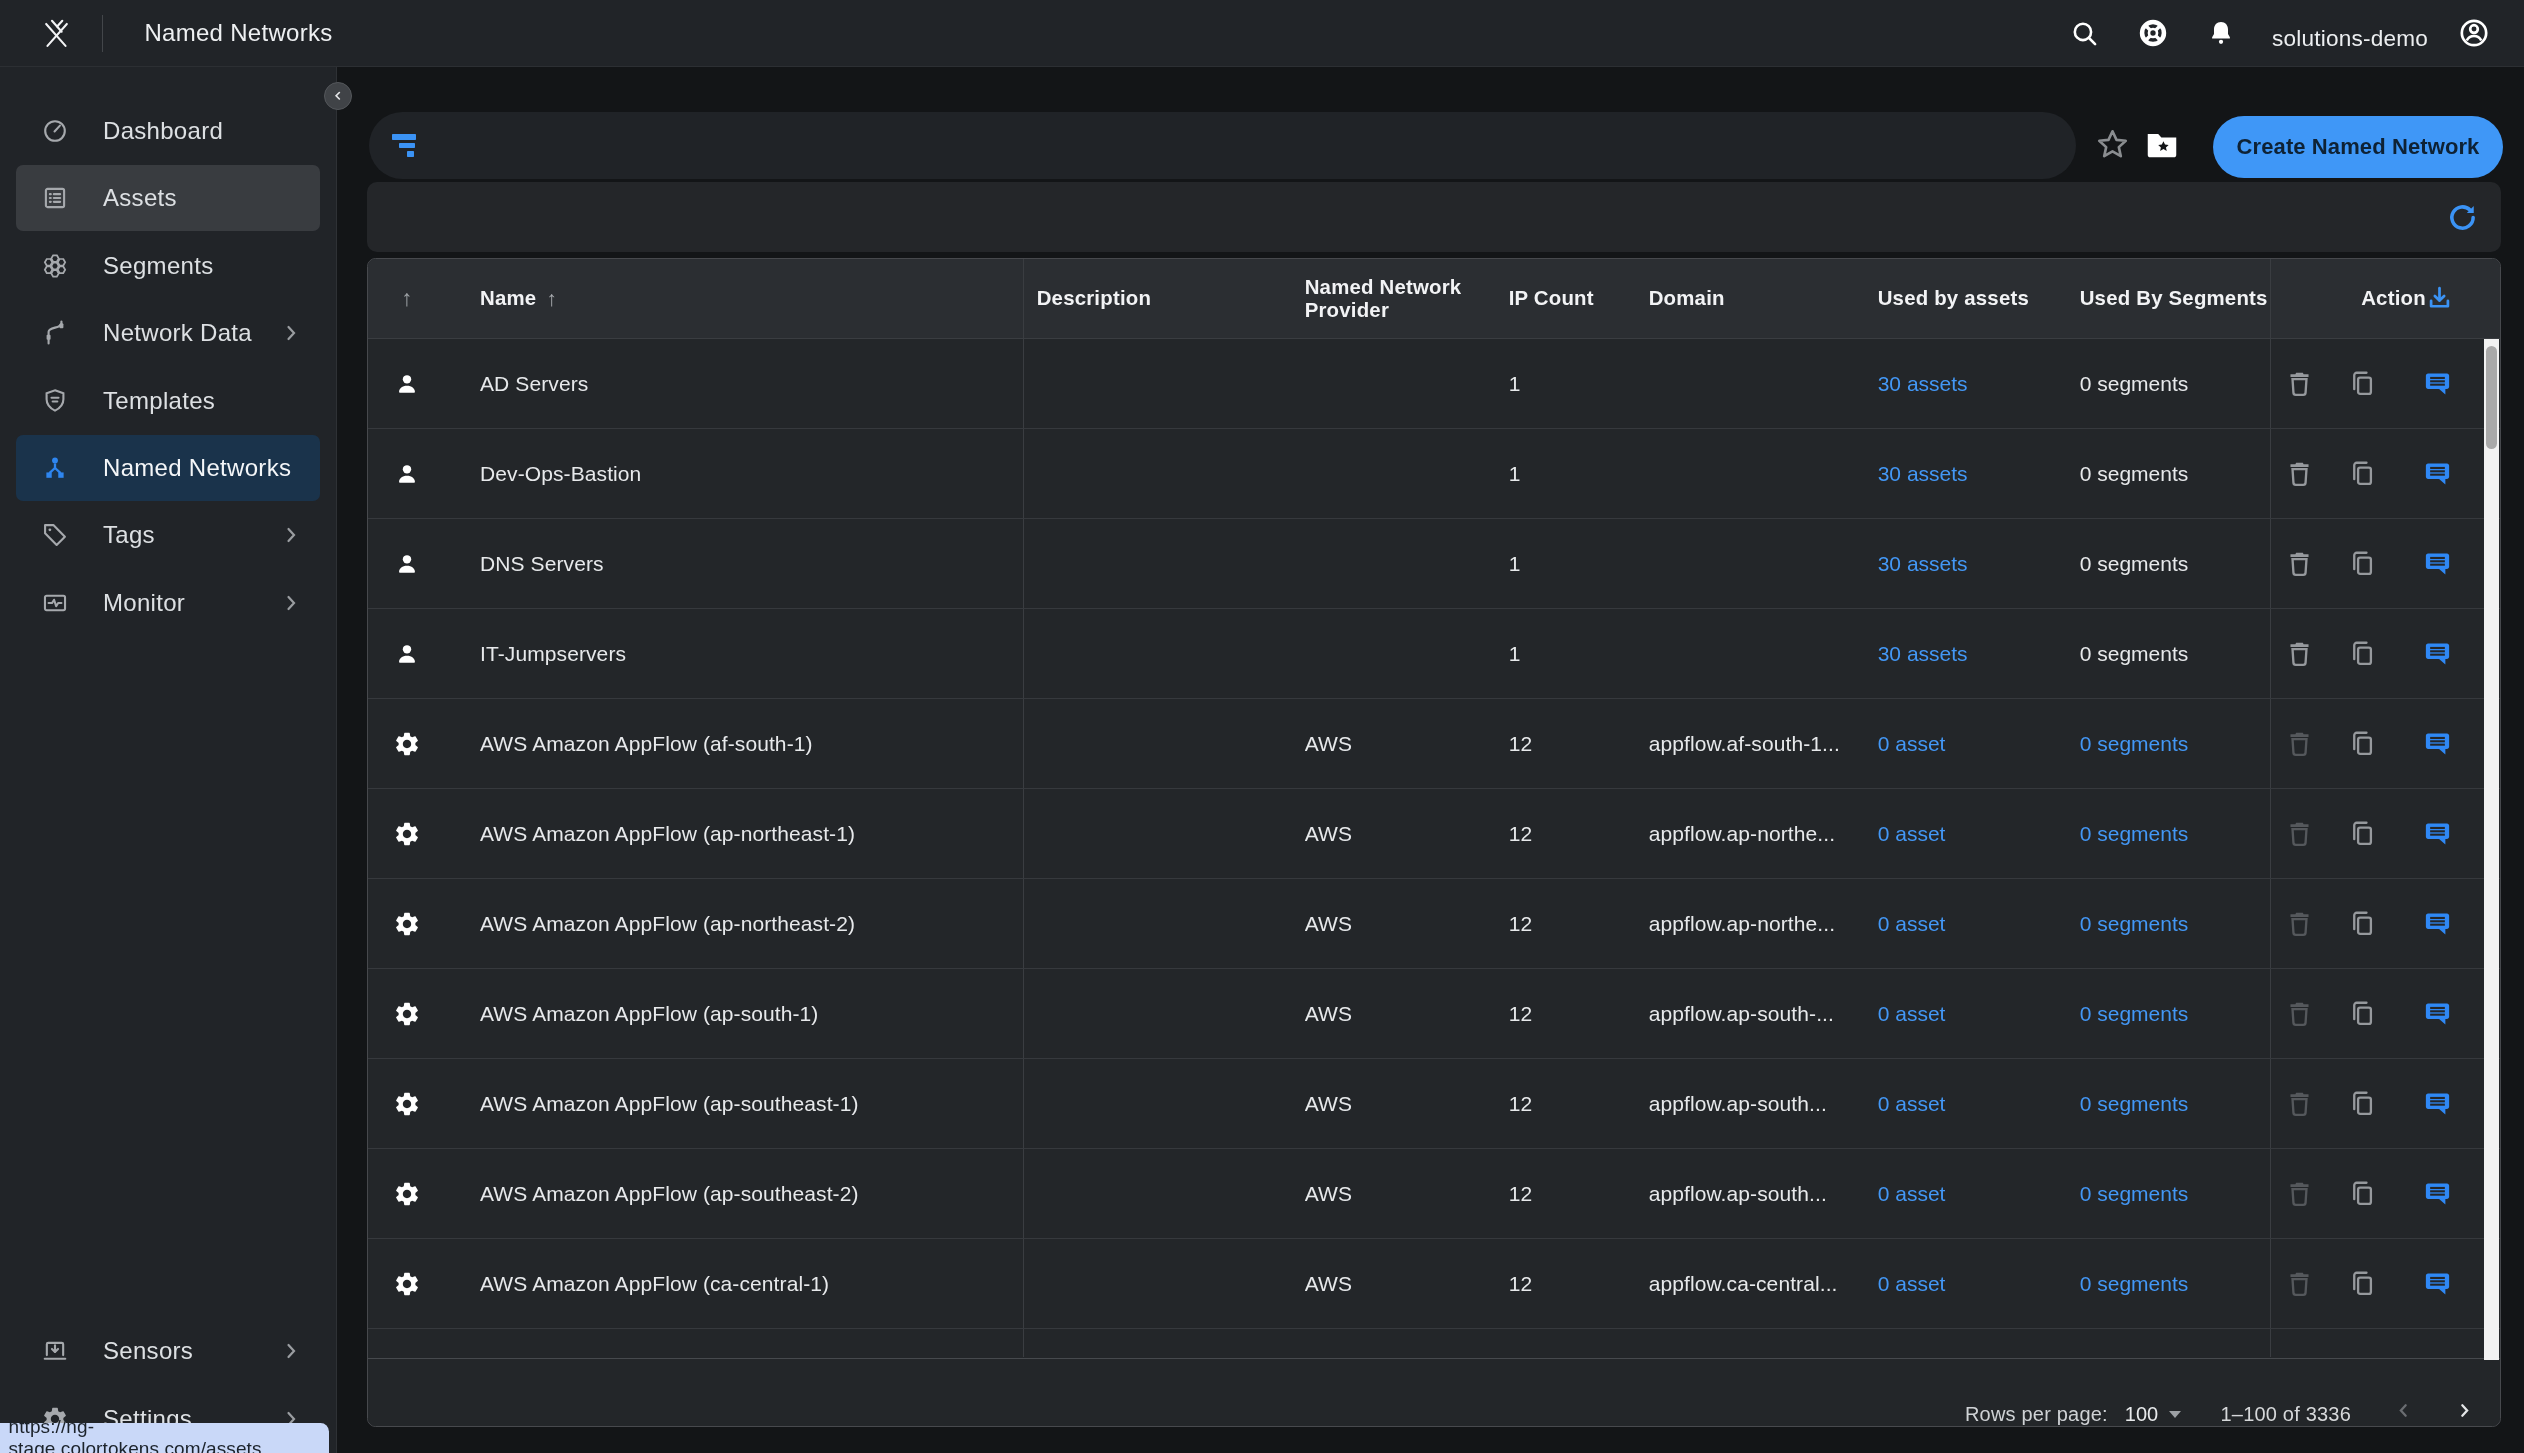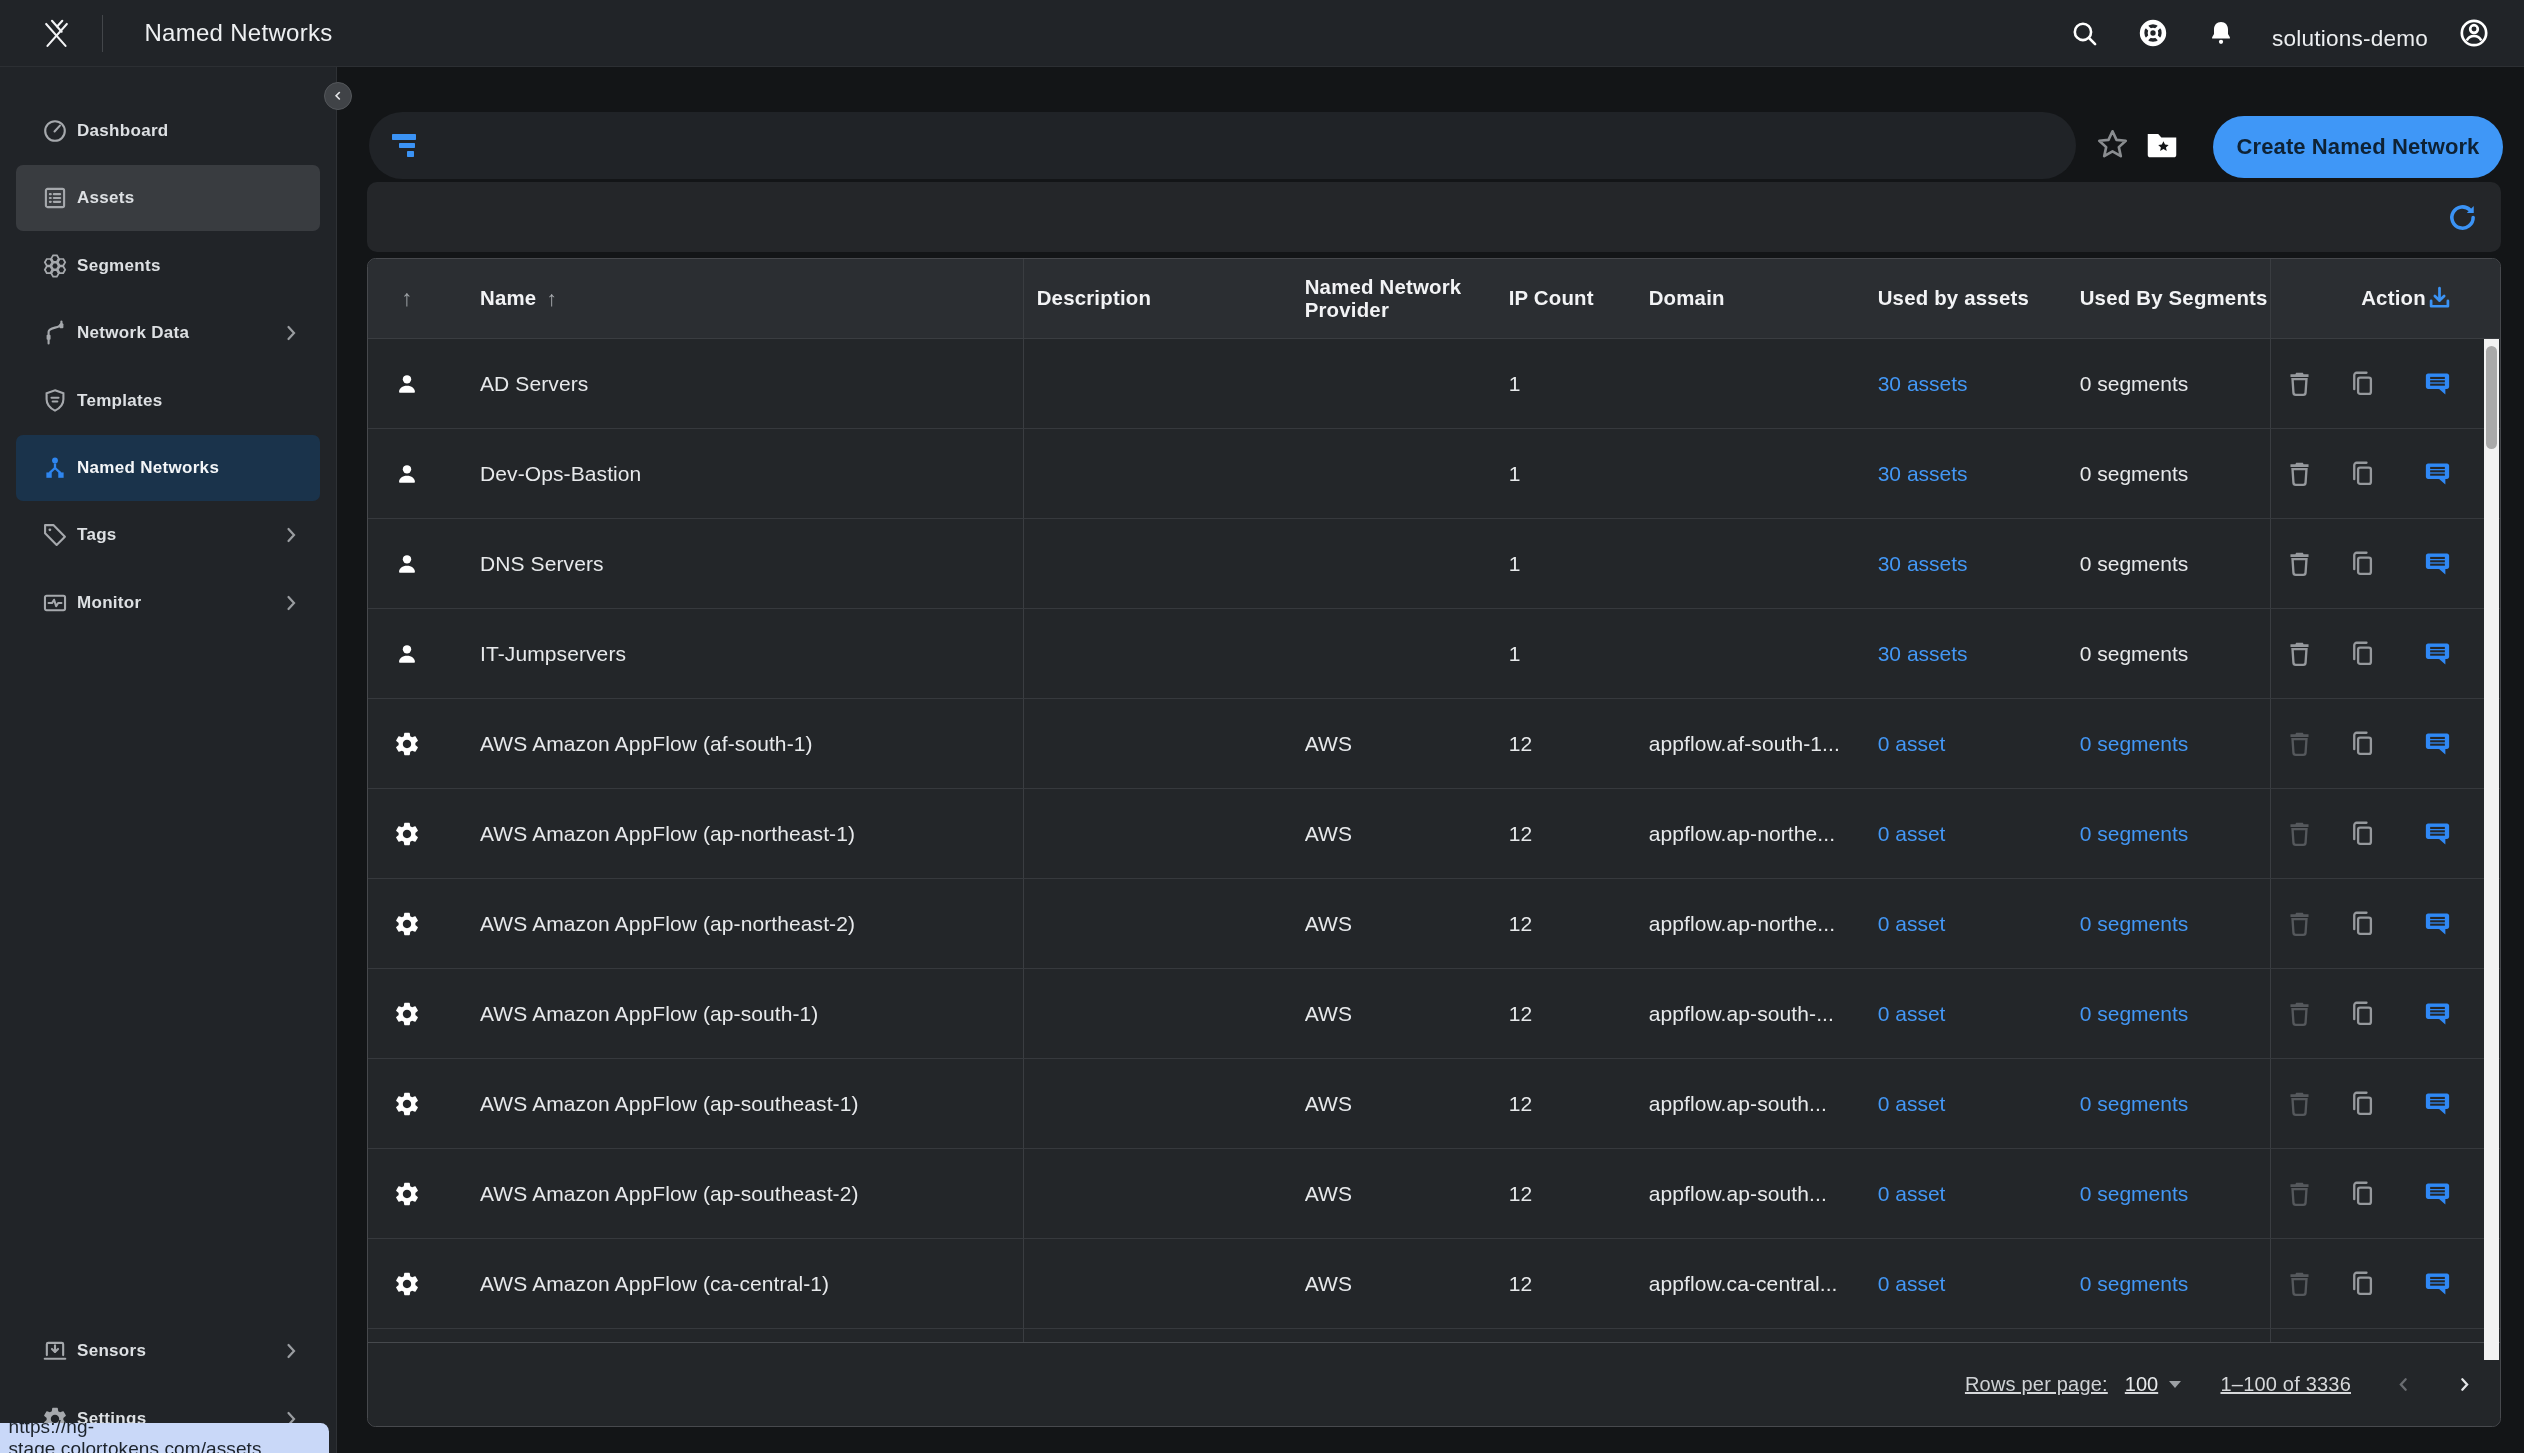--- a/index.html
+++ b/index.html
@@ -31,21 +31,21 @@
     background:#212428; border-right:0.7px solid #2e3135;
     display:flex; flex-direction:column; padding-top:31px; z-index:4;
   }
   .nav-item {
     height:66px; margin:0 16px 1.4px 16px; border-radius:7px;
     display:flex; align-items:center; cursor:pointer; position:relative;
     color:#dde0e3;
   }
   .nav-item .nav-ico { width:28px; height:28px; margin-left:25px; color:#a6a9ad; flex:none; }
   .nav-item .nav-ico svg { width:28px; height:28px; }
-  .nav-item .nav-label { margin-left:8px; font-size:17px; letter-spacing:0.3px;font-weight:bold; }
+  .nav-item .nav-label { margin-left:34px; font-size:24px; letter-spacing:0.3px; }
   .nav-item .nav-chevron { position:absolute; right:17px; width:24px; height:24px; color:#9a9da1; }
   .nav-item .nav-chevron svg { width:24px; height:24px; }
   .nav-item.sel-hover { background:#393c40; }
   .nav-item.sel-active { background:#1a334b; }
   .nav-item.sel-active .nav-ico { color:#2e86f0; }
   .nav-item.sel-active .nav-label { color:#f4f6f8; }
   .nav-spacer { flex:1; }
   .collapse-btn {
     position:absolute; left:324px; top:82px; width:28px; height:28px; border-radius:50%;
     background:#404347; border:0.7px solid #54575b; color:#e4e6e8;
@@ -132,23 +132,23 @@
 
   
   .vscroll {
     position:absolute; right:0.7px; top:80px; width:15px; height:1021px;
     background:#f2f2f2; z-index:3;
   }
   .vscroll .thumb { position:absolute; left:2.1px; top:7px; width:10.6px; height:103px; background:#a9a9a9; border-radius:5.6px; }
 
   
   .tfoot {
-    position:absolute; left:0; right:0; bottom:0; height:84px;
-    border-top:0.7px solid #46494d; display:flex; align-items:center; justify-content:flex-end;
-    font-size:20px; color:#d6d8da; background:#232629; border-radius:0 0 7.8px 7.8px;text-decoration:underline;
+    position:absolute; left:0; right:0; bottom:0; height:68px;
+    border-top:0.7px solid #46494d; display:flex; align-items:flex-end; justify-content:flex-end;
+    font-size:20px; color:#d6d8da; background:#232629; border-radius:0 0 7.8px 7.8px;
   }
   .rpp-label { color:#cfd2d5; margin-right:17px; letter-spacing:0.2px; }
   .rpp-select { display:flex; align-items:center; cursor:pointer; margin-right:39px; }
   .rpp-value { color:#e8eaec; }
   .rpp-caret { width:0; height:0; border-left:6.3px solid transparent; border-right:6.3px solid transparent; border-top:7.8px solid #9ca0a4; margin-left:11.3px; }
   .range-label { margin-right:37px; letter-spacing:0.2px; }
   .pg-btn { width:31px; height:31px; display:flex; align-items:center; justify-content:center; cursor:pointer; color:#e4e6e8; }
   .pg-btn svg{ width:21px; height:21px; }
   .pg-btn.disabled { color:#6a6d71; cursor:default; }
   .pg-btn.prev { margin-right:30px; }

